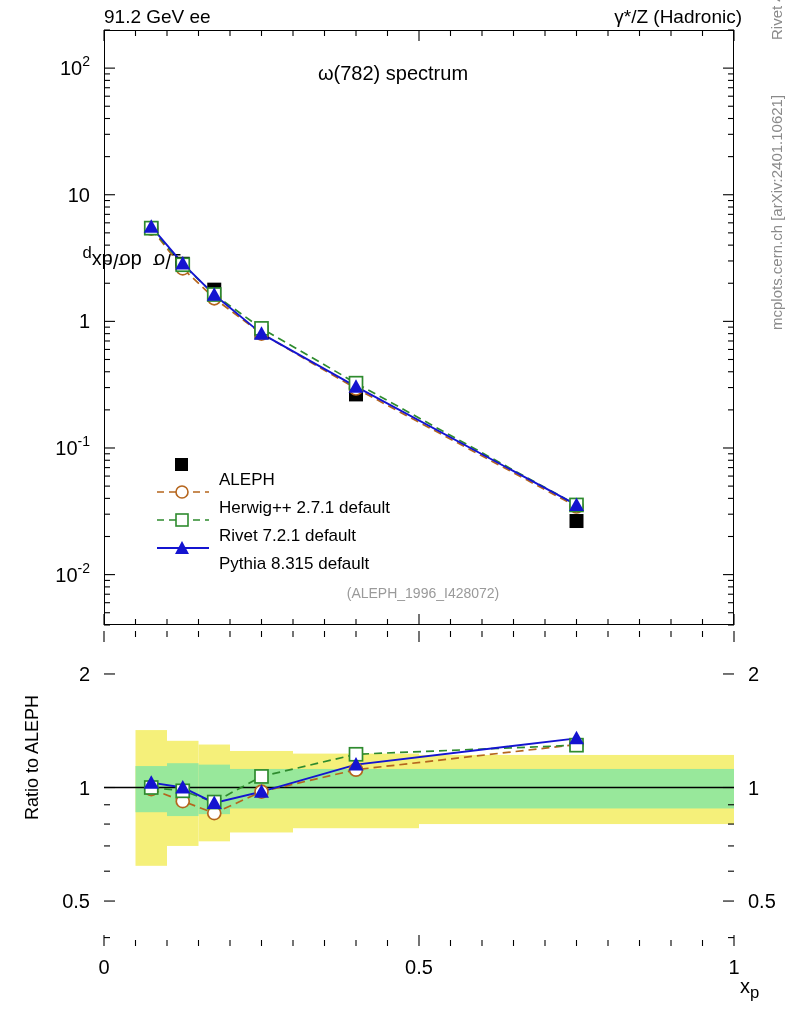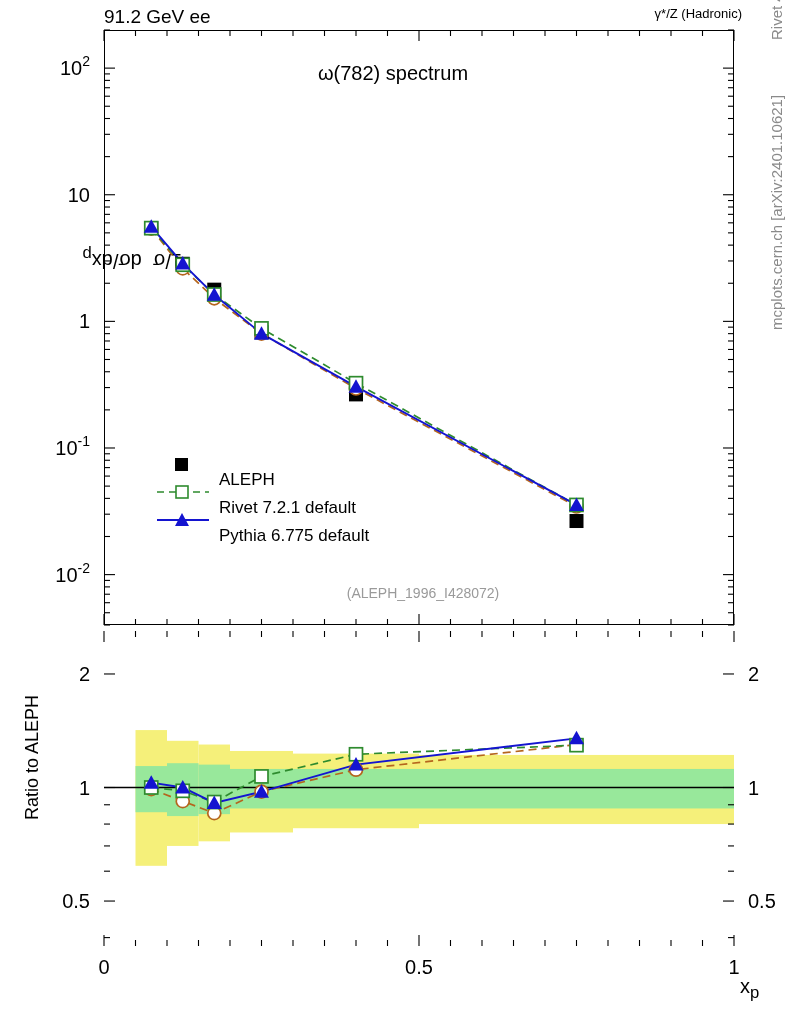--- a/index.html
+++ b/index.html
@@ -7,21 +7,21 @@
     width:786px;height:1024px;
     background:#ffffff;
     font-family:"Liberation Sans", sans-serif;
     color:#000;
     overflow:hidden;
   }
   .page{position:relative;width:786px;height:1024px;}
 
   
   .hdr-left{position:absolute;left:104px;top:6px;font-size:19px;text-align:right;}
-  .hdr-right{position:absolute;right:44px;top:6px;font-size:13px;text-align:right;}
+  .hdr-right{position:absolute;right:44px;top:6px;font-size:19px;text-align:right;}
 
   
   .rot{
     position:absolute;
     transform-origin:left top;
     transform:rotate(-90deg);
     white-space:nowrap;
     color:#8a8a8a;
     font-size:15px;
   }
@@ -365,30 +365,39 @@
       <span class="leg-sym">
         <svg width="56" height="20">
             <rect x="20" y="4" width="13" height="13" fill="#000"></rect>
           </svg>
       </span>
       <span class="leg-txt">ALEPH</span>
     </div>
     <div class="leg-row">
       <span class="leg-sym">
         <svg width="56" height="20">
+          <line x1="2" y1="10" x2="54" y2="10" stroke="#b5651d" stroke-width="1.6" stroke-dasharray="7,5"></line>
+          <circle cx="27" cy="10" r="6" fill="#fff" stroke="#b5651d" stroke-width="1.6"></circle>
+        </svg>
+      </span>
+      <span class="leg-txt">Herwig++ 2.7.1 default</span>
+    </div>
+    <div class="leg-row">
+      <span class="leg-sym">
+        <svg width="56" height="20">
           <line x1="2" y1="10" x2="54" y2="10" stroke="#2e8b2e" stroke-width="1.6" stroke-dasharray="7,5"></line>
           <rect x="21" y="4" width="12" height="12" fill="#fff" stroke="#2e8b2e" stroke-width="1.6"></rect>
         </svg>
       </span>
       <span class="leg-txt">Rivet 7.2.1 default</span>
     </div>
     <div class="leg-row">
       <span class="leg-sym">
         <svg width="56" height="20">
           <line x1="2" y1="10" x2="54" y2="10" stroke="#1414d0" stroke-width="1.8"></line>
           <polygon points="27,3 34,16 20,16" fill="#1414d0"></polygon>
         </svg>
       </span>
-      <span class="leg-txt">Pythia 6.775 default</span>
+      <span class="leg-txt">Pythia 8.315 default</span>
     </div>
   </div>
 
 </div>
 
 </body></html>

